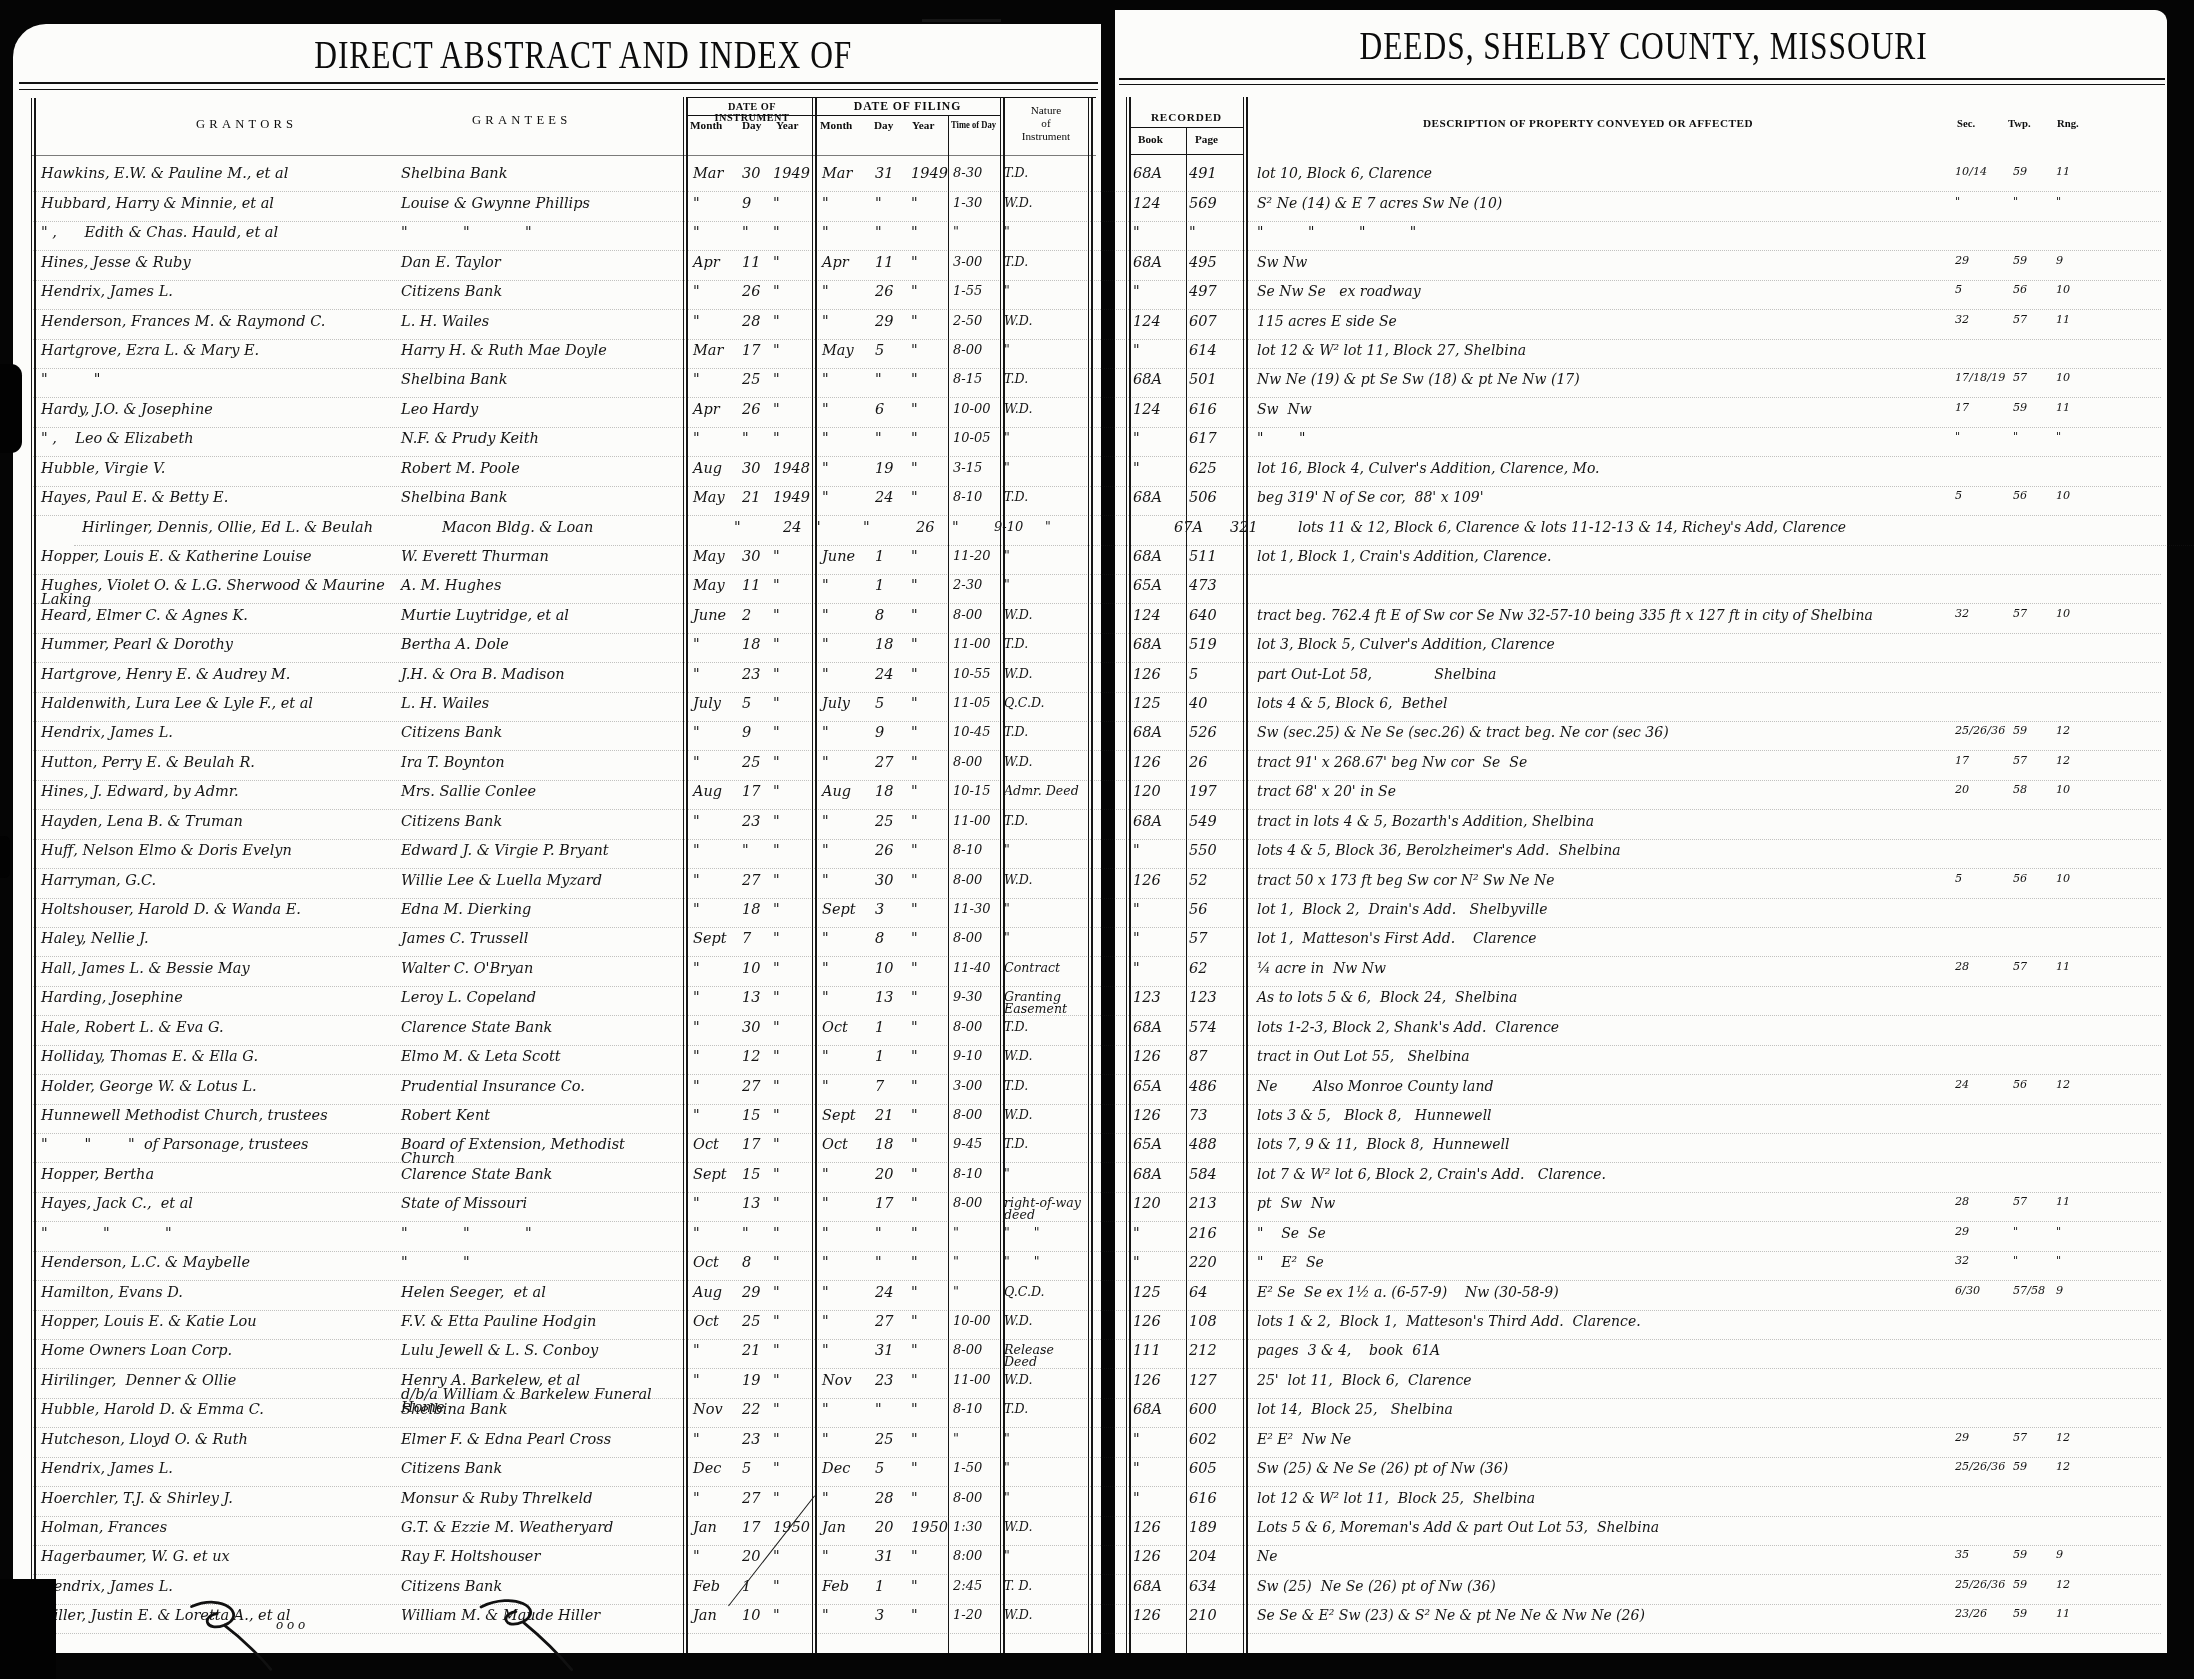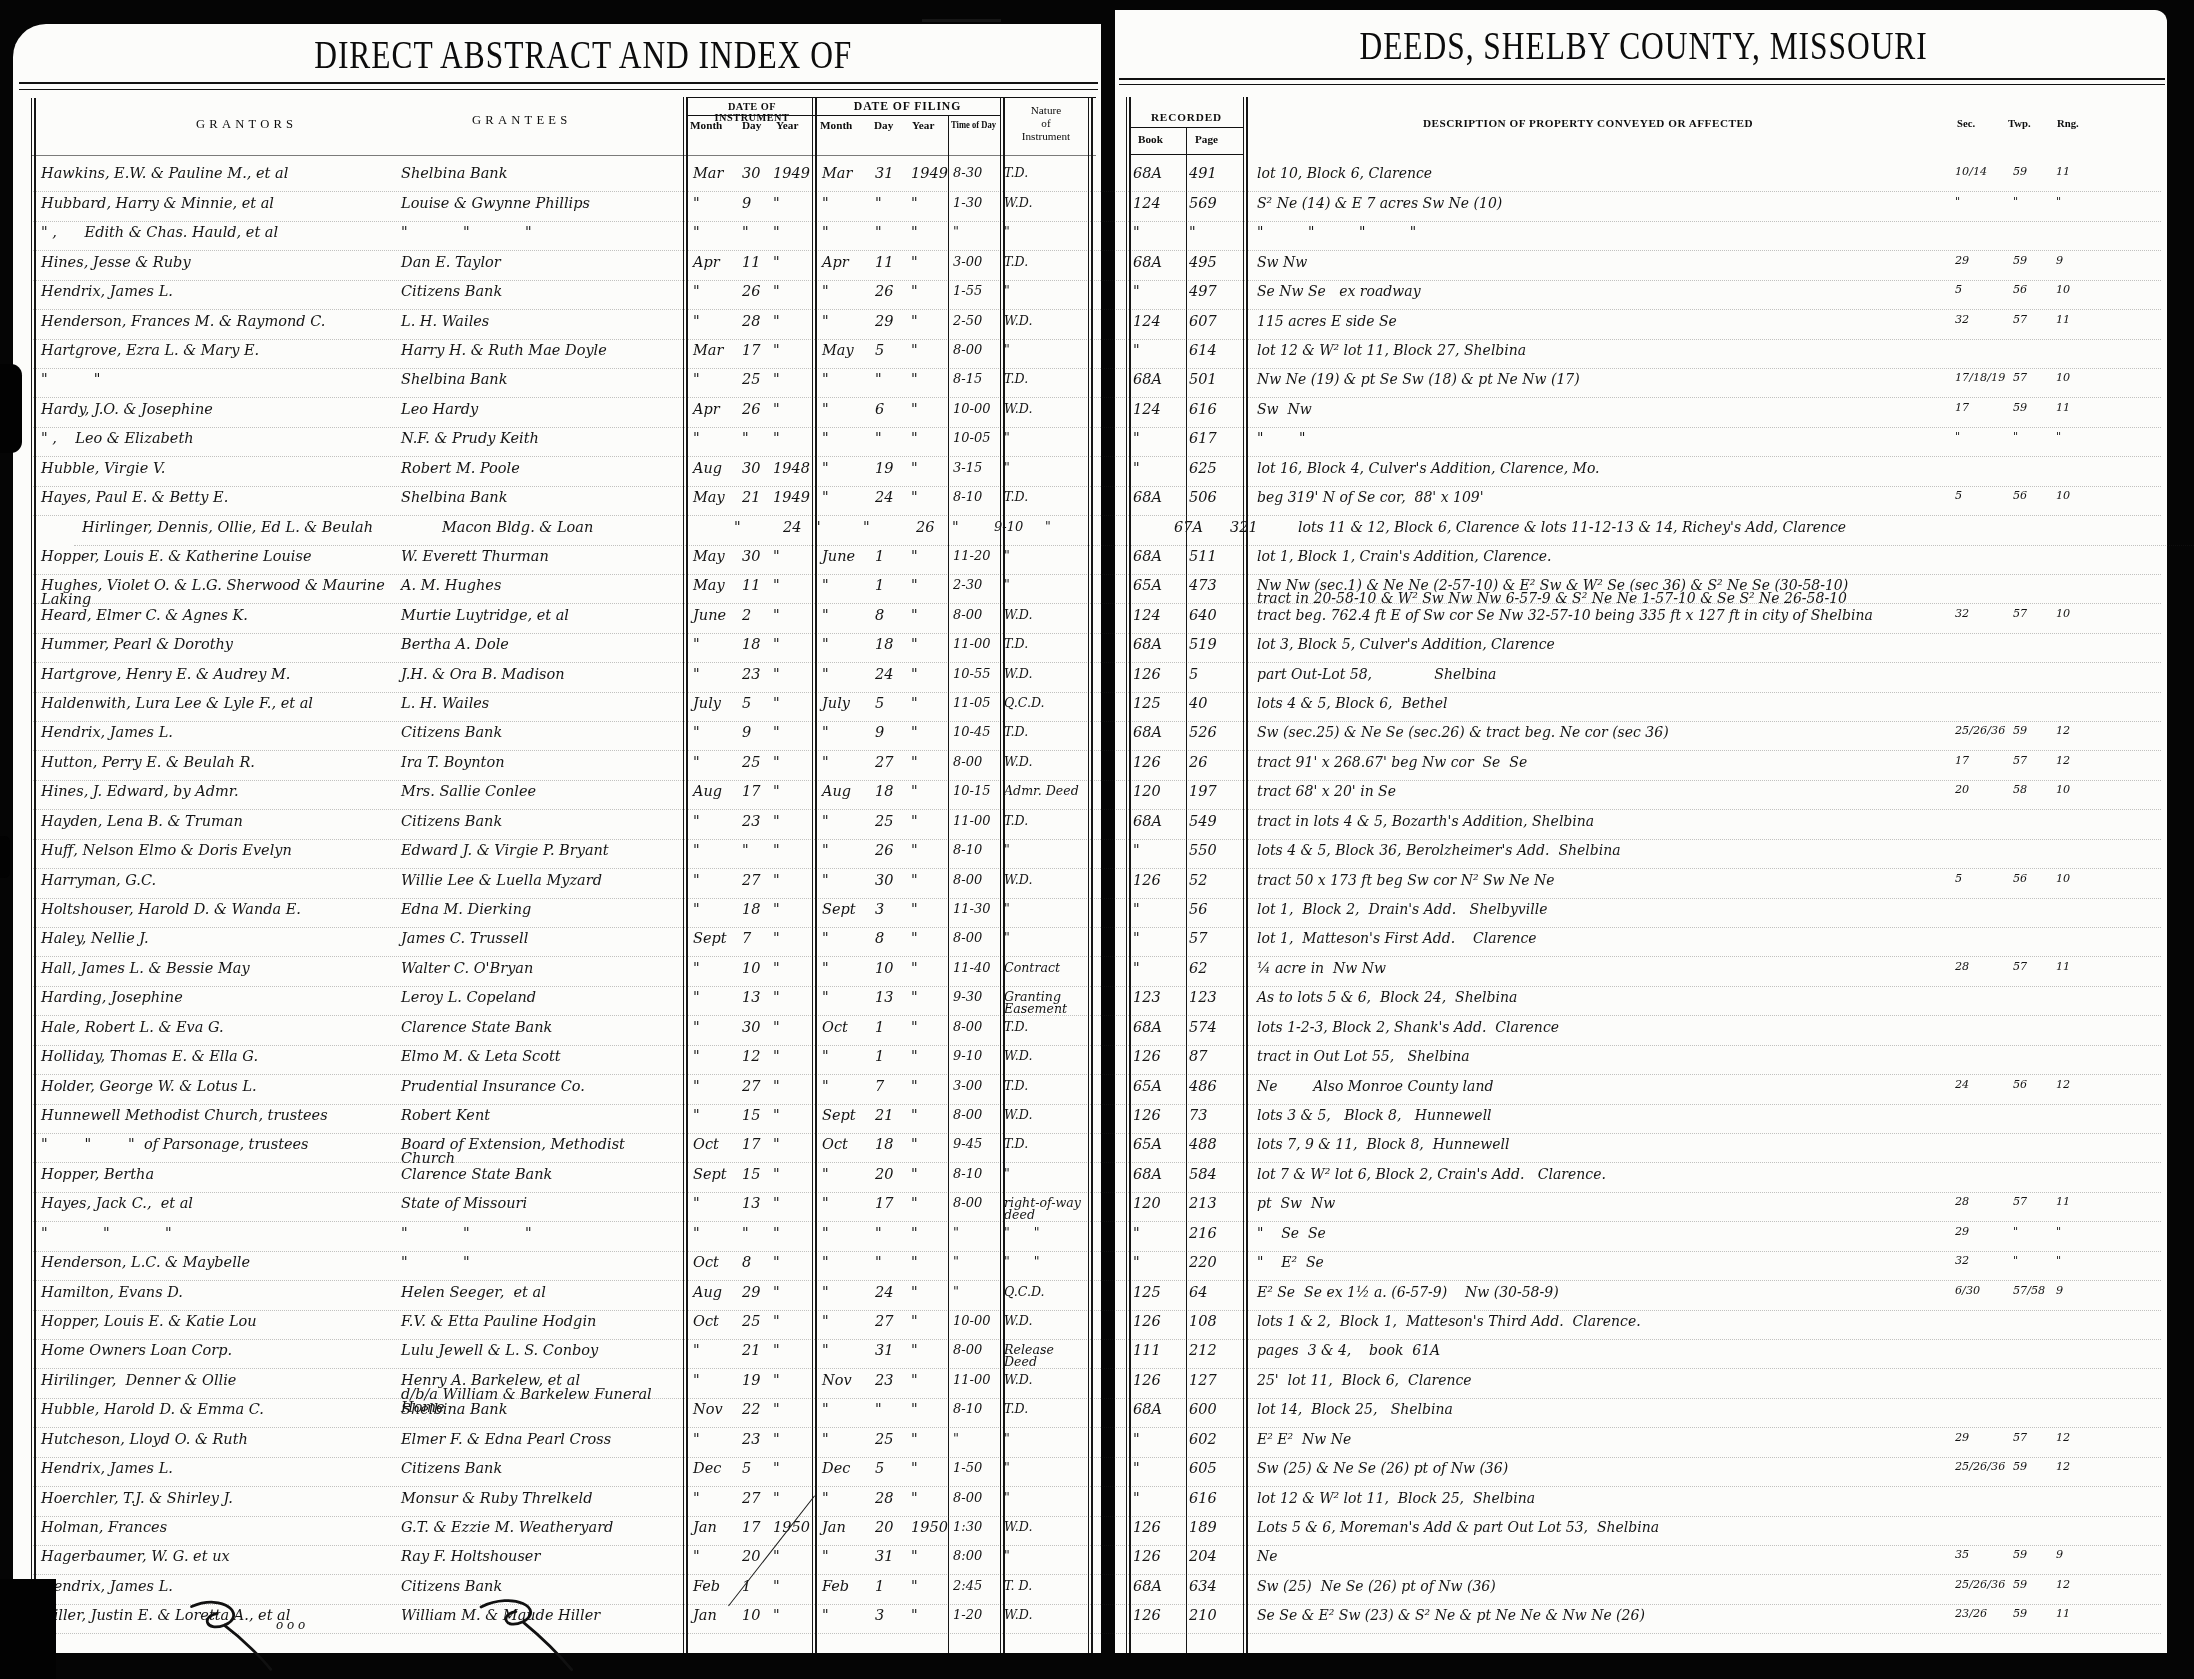--- a/index.html
+++ b/index.html
@@ -360,22 +360,20 @@
       <span class="hw cell c-im">May</span>
       <span class="hw cell c-id">11</span>
       <span class="hw cell c-iy">"</span>
       <span class="hw cell c-fm">"</span>
       <span class="hw cell c-fd">1</span>
       <span class="hw cell c-fy">"</span>
       <span class="hw cell c-time">2-30</span>
       <span class="hw cell c-nature">"</span>
       <span class="hw cell c-book">65A</span>
       <span class="hw cell c-page">473</span>
-      <span class="hw cell c-desc">Nw Nw (sec.1) &amp; Ne Ne (2-57-10) &amp; E² Sw &amp; W² Se (sec 36) &amp; S² Ne Se (30-58-10)
-tract in 20-58-10 &amp; W² Sw Nw Nw 6-57-9 &amp; S² Ne Ne 1-57-10 &amp; Se S² Ne 26-58-10</span>
       <span class="hw cell c-sec"></span>
       <span class="hw cell c-twp"></span>
       <span class="hw cell c-rng"></span>
     </div>
       <div class="row" style="top: 606px;">
       <span class="hw cell c-grantor">Heard, Elmer C. &amp; Agnes K.</span>
       <span class="hw cell c-grantee">Murtie Luytridge, et al</span>
       <span class="hw cell c-im">June</span>
       <span class="hw cell c-id">2</span>
       <span class="hw cell c-iy">"</span>

